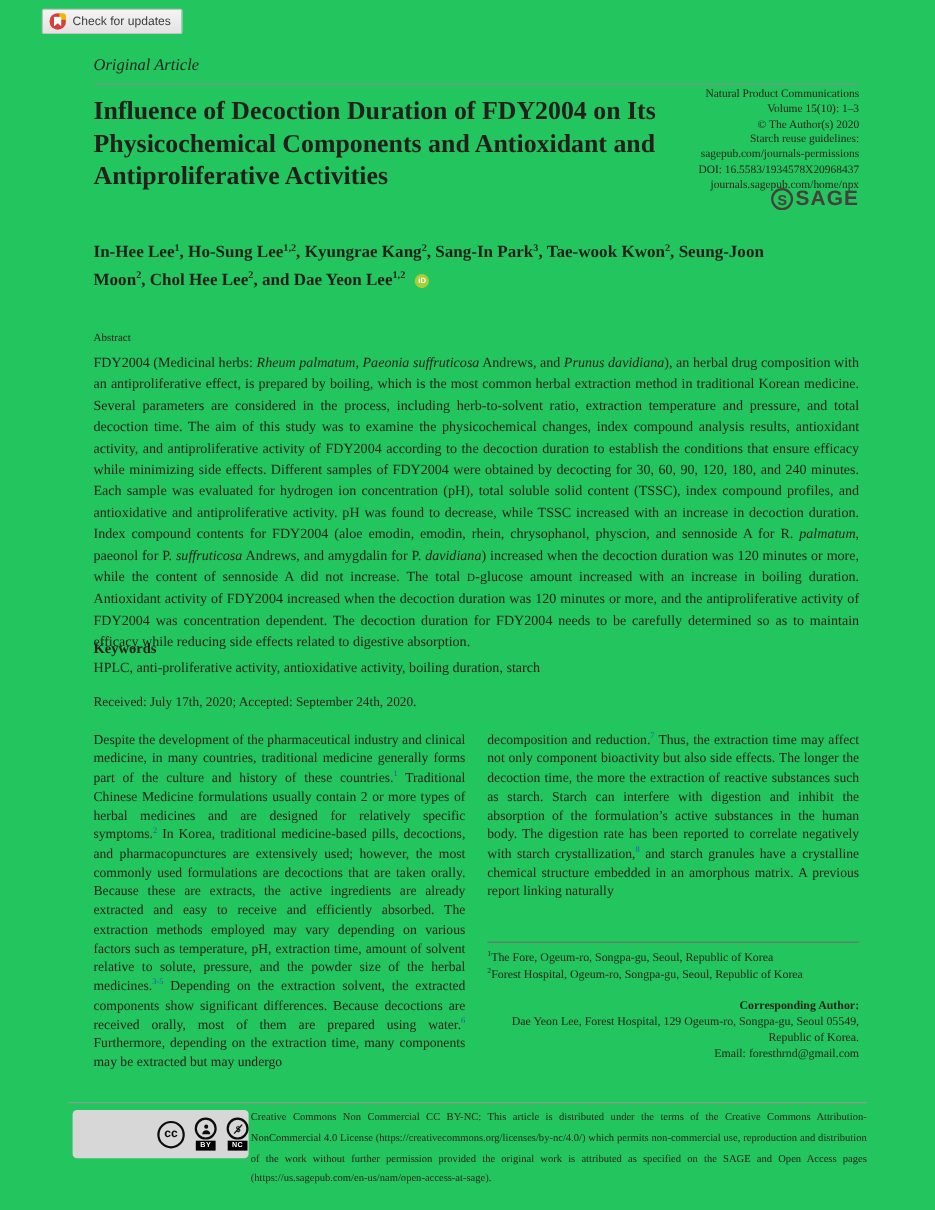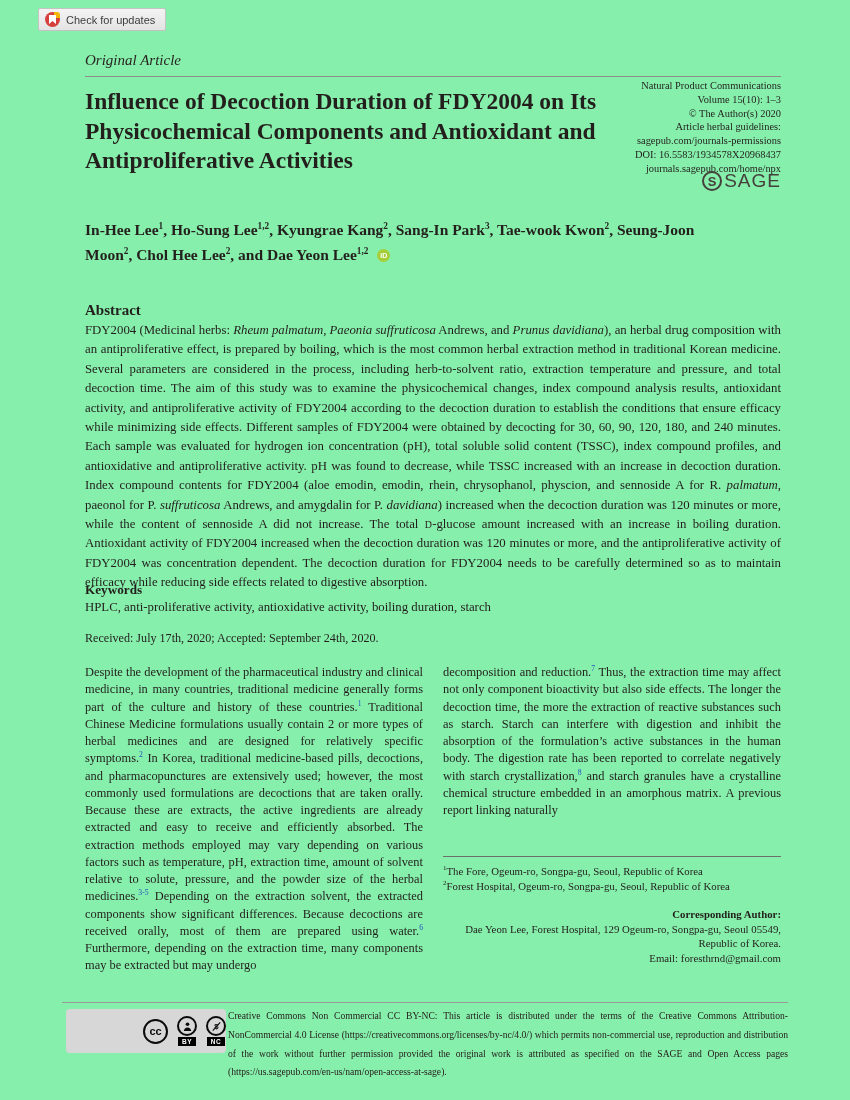--- a/index.html
+++ b/index.html
@@ -1,17 +1,17 @@
 <!DOCTYPE html>
 <html><head>
 <meta charset="utf-8">
 <style>
   html,body { margin:0; padding:0; background:#fff; }
   .page {
-    position:relative; width:850px; height:1100px; background:#86efac;
+    position:relative; width:850px; height:1100px; background:#22c55e;
     font-family:"Liberation Serif","DejaVu Serif",serif; color:#221e1b; overflow:hidden;
   }
 
   
   .check-badge {
     position:absolute; left:38px; top:8px; display:inline-flex; align-items:center; gap:6px;
     background:linear-gradient(#f4f4f4,#e3e3e3); border:1px solid #c3c3c3; border-radius:2px;
     padding:3px 10px 3px 6px; font-family:"Liberation Sans",sans-serif; font-size:11px; color:#3c3c3c;
     cursor:pointer;
   }
@@ -27,31 +27,31 @@
   .title { position:absolute; left:85px; top:87px; width:515px; font-size:23.5px; font-weight:bold;
     line-height:29.5px; color:#231f1c; }
 
   .journal-info { position:absolute; right:69px; top:79px; width:250px; text-align:right;
     font-size:10.4px; line-height:13.8px; color:#221e1b; }
 
   .sage { position:absolute; right:69px; top:170px; display:flex; align-items:center; gap:2px; }
   .sage-s { width:20px; height:20px; border:2px solid #45403b; border-radius:50%; box-sizing:border-box;
     display:flex; align-items:center; justify-content:center;
     font-family:"Liberation Sans",sans-serif; font-weight:bold; font-size:13px; color:#45403b; }
-  .sage-text { font-family:"Liberation Sans",sans-serif; font-weight:normal; font-size:19px;
+  .sage-text { font-family:"Liberation Sans",sans-serif; font-weight:bold; font-size:19px;
     color:#45403b; letter-spacing:1px; }
 
   .authors { position:absolute; left:85px; top:217px; width:615px; font-size:15.5px; font-weight:bold;
     line-height:25px; color:#231f1c; }
   .authors sup { font-size:60%; line-height:0; }
   .orcid { display:inline-flex; align-items:center; justify-content:center; width:13px; height:13px;
     border-radius:50%; background:#a6ce39; color:#fff; font-family:"Liberation Sans",sans-serif;
     font-size:7px; font-weight:bold; vertical-align:2px; margin-left:5px; cursor:pointer; }
 
-  .abstract-heading { position:absolute; left:85px; top:302px; font-size:15px; font-weight:bold; }
+  .abstract-heading { position:absolute; left:85px; top:302px; font-size:10px; font-weight:normal; }
   .abstract-text { position:absolute; left:85px; top:321px; width:696px; font-size:12.8px;
     line-height:19.4px; text-align:justify; }
 
   .keywords-heading { position:absolute; left:85px; top:582px; font-size:13.2px; font-weight:bold; }
   .keywords-text { position:absolute; left:85px; top:600px; width:696px; font-size:12.8px; }
 
   .received { position:absolute; left:85px; top:631px; width:696px; font-size:12.1px; }
 
   .columns { position:absolute; left:85px; top:664px; width:696px; display:flex; gap:20px; }
   .col { width:338px; font-size:12.4px; line-height:17.25px; text-align:justify; }
@@ -93,21 +93,21 @@
 
   <div class="article-type">Original Article</div>
   <div class="head-rule"></div>
 
   <h1 class="title" style="margin:0;">Influence of Decoction Duration of FDY2004 on Its Physicochemical Components and Antioxidant and Antiproliferative Activities</h1>
 
   <div class="journal-info">
     <div>Natural Product Communications</div>
     <div>Volume 15(10): 1–3</div>
     <div>© The Author(s) 2020</div>
-    <div>Article herbal guidelines:</div>
+    <div>Starch reuse guidelines:</div>
     <div>sagepub.com/journals-permissions</div>
     <div>DOI: 16.5583/1934578X20968437</div>
     <div>journals.sagepub.com/home/npx</div>
   </div>
 
   <div class="sage">
     <span class="sage-s">S</span>
     <span class="sage-text">SAGE</span>
   </div>
 

